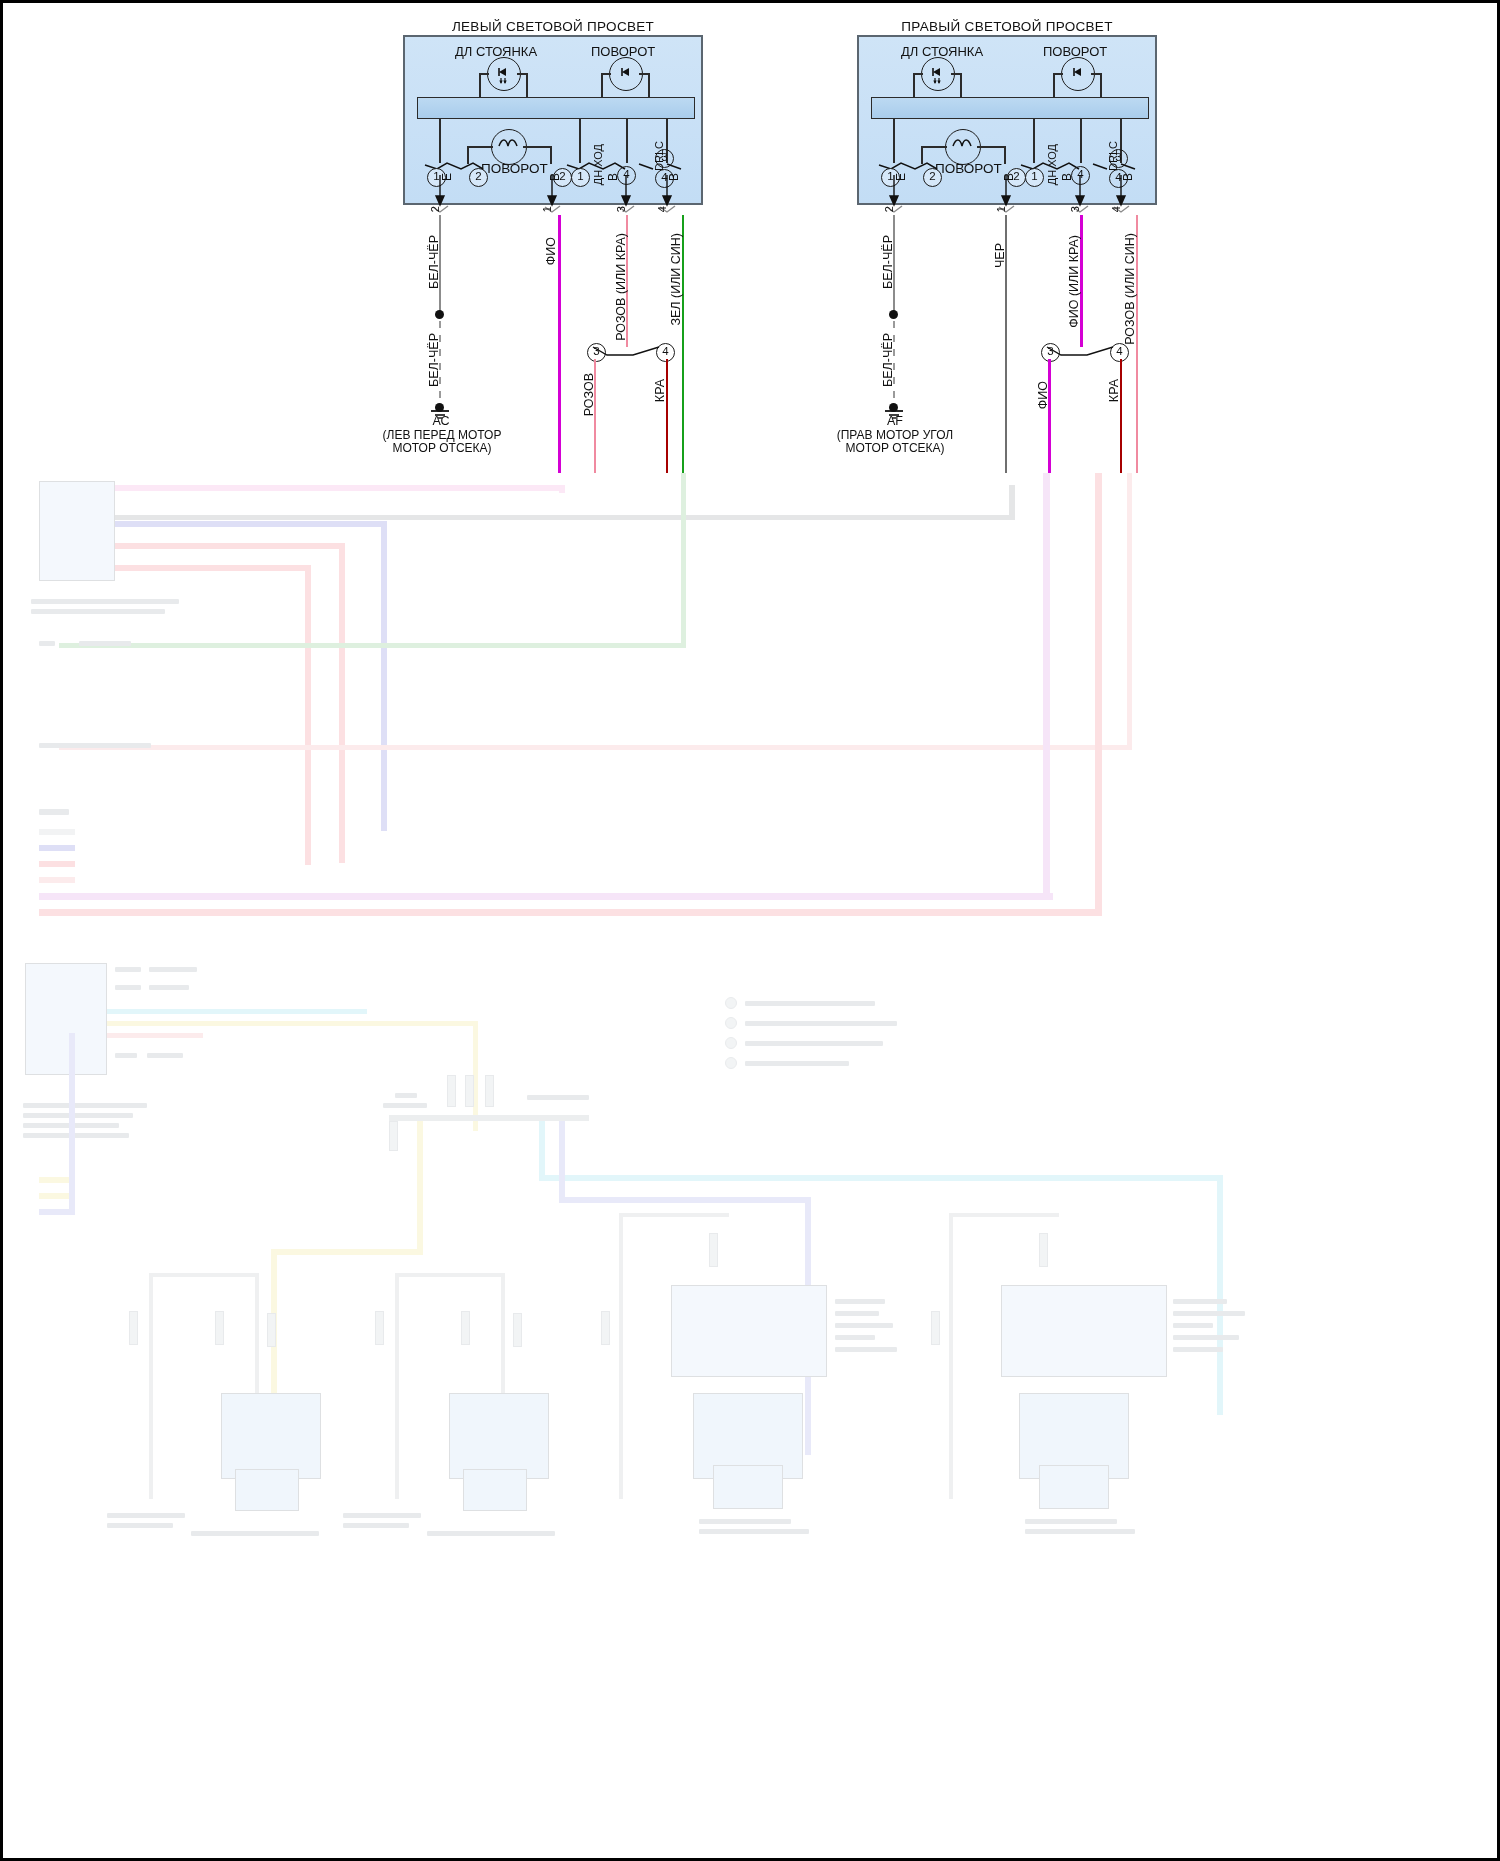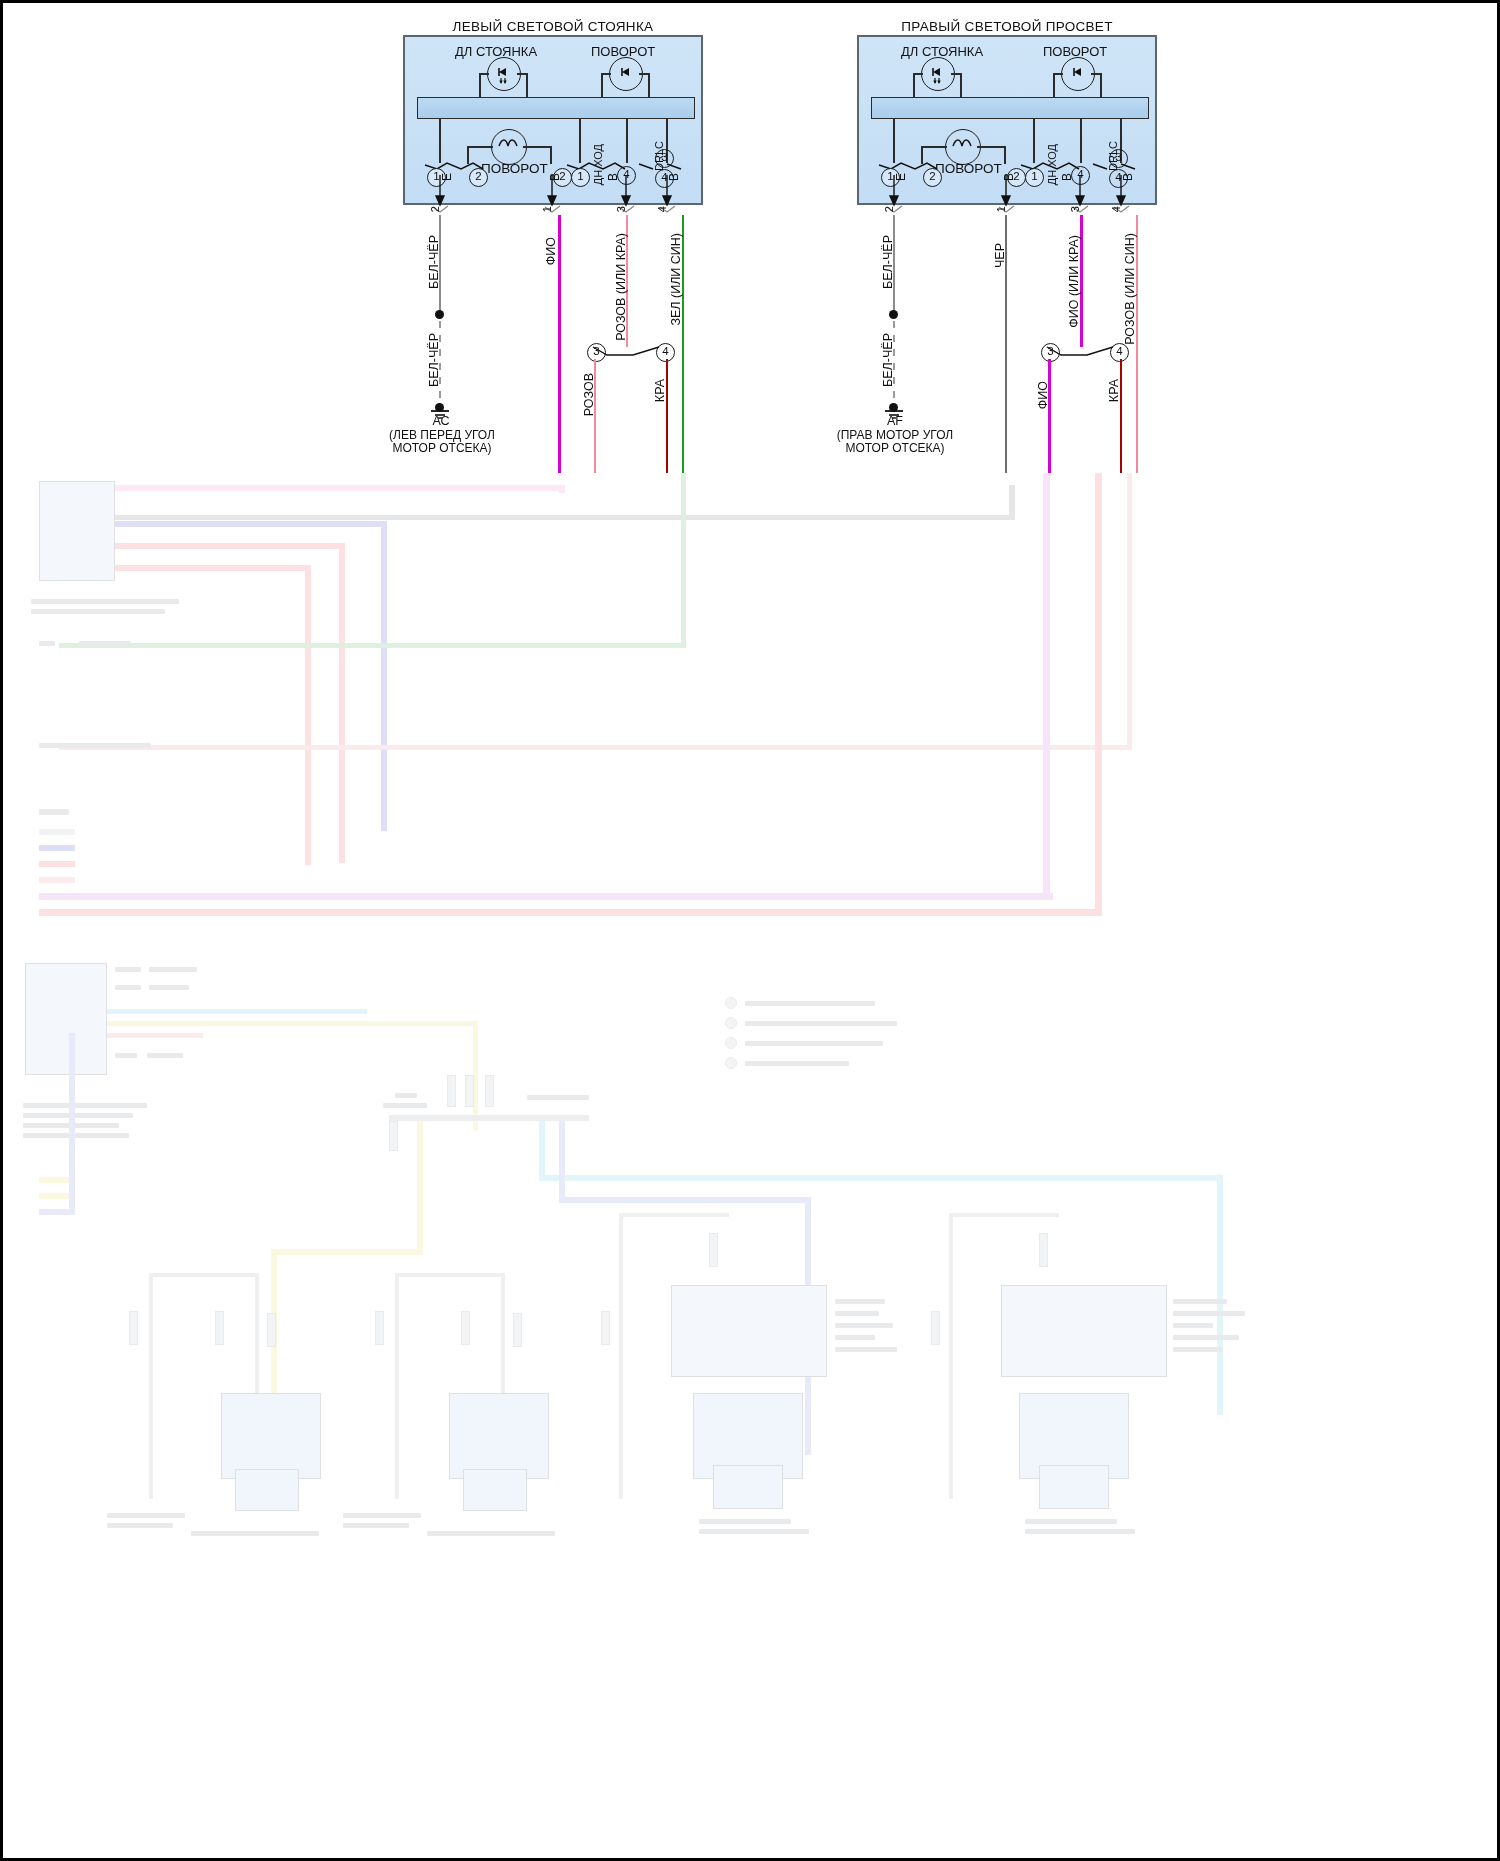--- a/index.html
+++ b/index.html
@@ -191,21 +191,21 @@
     <div class="ftext" style="left:1170px;top:838px;width:72px;height:5px;"></div>
     <div class="ftext" style="left:1170px;top:850px;width:40px;height:5px;"></div>
     <div class="ftext" style="left:1170px;top:862px;width:66px;height:5px;"></div>
     <div class="ftext" style="left:1170px;top:874px;width:50px;height:5px;"></div>
     <div class="ftext" style="left:1022px;top:1046px;width:92px;height:5px;"></div>
     <div class="ftext" style="left:1022px;top:1056px;width:110px;height:5px;"></div>
   </div>
 
   <div id="top-region">
 
-    <div class="boxtitle" style="left:400px;top:16px;width:300px;">ЛЕВЫЙ СВЕТОВОЙ СТОЯНКА</div>
+    <div class="boxtitle" style="left:400px;top:16px;width:300px;">ЛЕВЫЙ СВЕТОВОЙ ПРОСВЕТ</div>
 
     <div class="lampbox" style="left:400px;top:32px;width:300px;height:170px;"></div>
 
     <div class="sublabel" style="left:452px;top:41px;">ДЛ СТОЯНКА</div>
 
     <div class="sublabel" style="left:588px;top:41px;">ПОВОРОТ</div>
 
     <div class="circ" style="left:484px;top:54px;width:32px;height:32px;"></div>
     <svg class="abs" style="left:490px;top:60px;" width="22" height="22" viewBox="0 0 22 22">
       <polygon points="13,5 13,13 6,9" fill="#111"></polygon>
@@ -306,21 +306,21 @@
                 background:repeating-linear-gradient(180deg,#9a9a9a 0 7px,transparent 7px 14px);"></div>
     <div class="vtext wirelbl" style="left:424px;top:330px;">БЕЛ-ЧЁР</div>
 
     <div class="gnd-dot" style="left:432px;top:400px;"></div>
     <svg class="gndsym" style="left:425px;top:405px;" width="24" height="12" viewBox="0 0 24 12">
       <line x1="3" y1="3" x2="21" y2="3" stroke="#111" stroke-width="1.8"></line>
       <line x1="7" y1="7" x2="17" y2="7" stroke="#111" stroke-width="1.6"></line>
       <line x1="10" y1="10" x2="14" y2="10" stroke="#111" stroke-width="1.4"></line>
     </svg>
     <div class="gndcap" style="left:392px;top:412px;width:92px;font-size:12.5px;">АС</div>
-    <div class="gndcap" style="left:374px;top:426px;width:130px;">(ЛЕВ ПЕРЕД УГОЛ</div>
+    <div class="gndcap" style="left:374px;top:426px;width:130px;">(ЛЕВ ПЕРЕД МОТОР</div>
     <div class="gndcap" style="left:374px;top:439px;width:130px;">МОТОР ОТСЕКА)</div>
 
     <div class="ln vln" style="left:555px;top:212px;height:258px;width:2.6px;background:#d400d4;"></div>
     <div class="vtext wirelbl" style="left:541px;top:234px;">ФИО</div>
 
     <div class="ln vln" style="left:623px;top:212px;height:132px;width:2px;background:#f08aa0;"></div>
     <div class="vtext wirelbl" style="left:611px;top:230px;">РОЗОВ (ИЛИ КРА)</div>
 
     <svg class="abs" style="left:580px;top:340px;" width="100" height="22" viewBox="0 0 100 22">
       <path d="M10,4 L24,12 L50,12 L76,4" stroke="#111" fill="none" stroke-width="1.4"></path>

